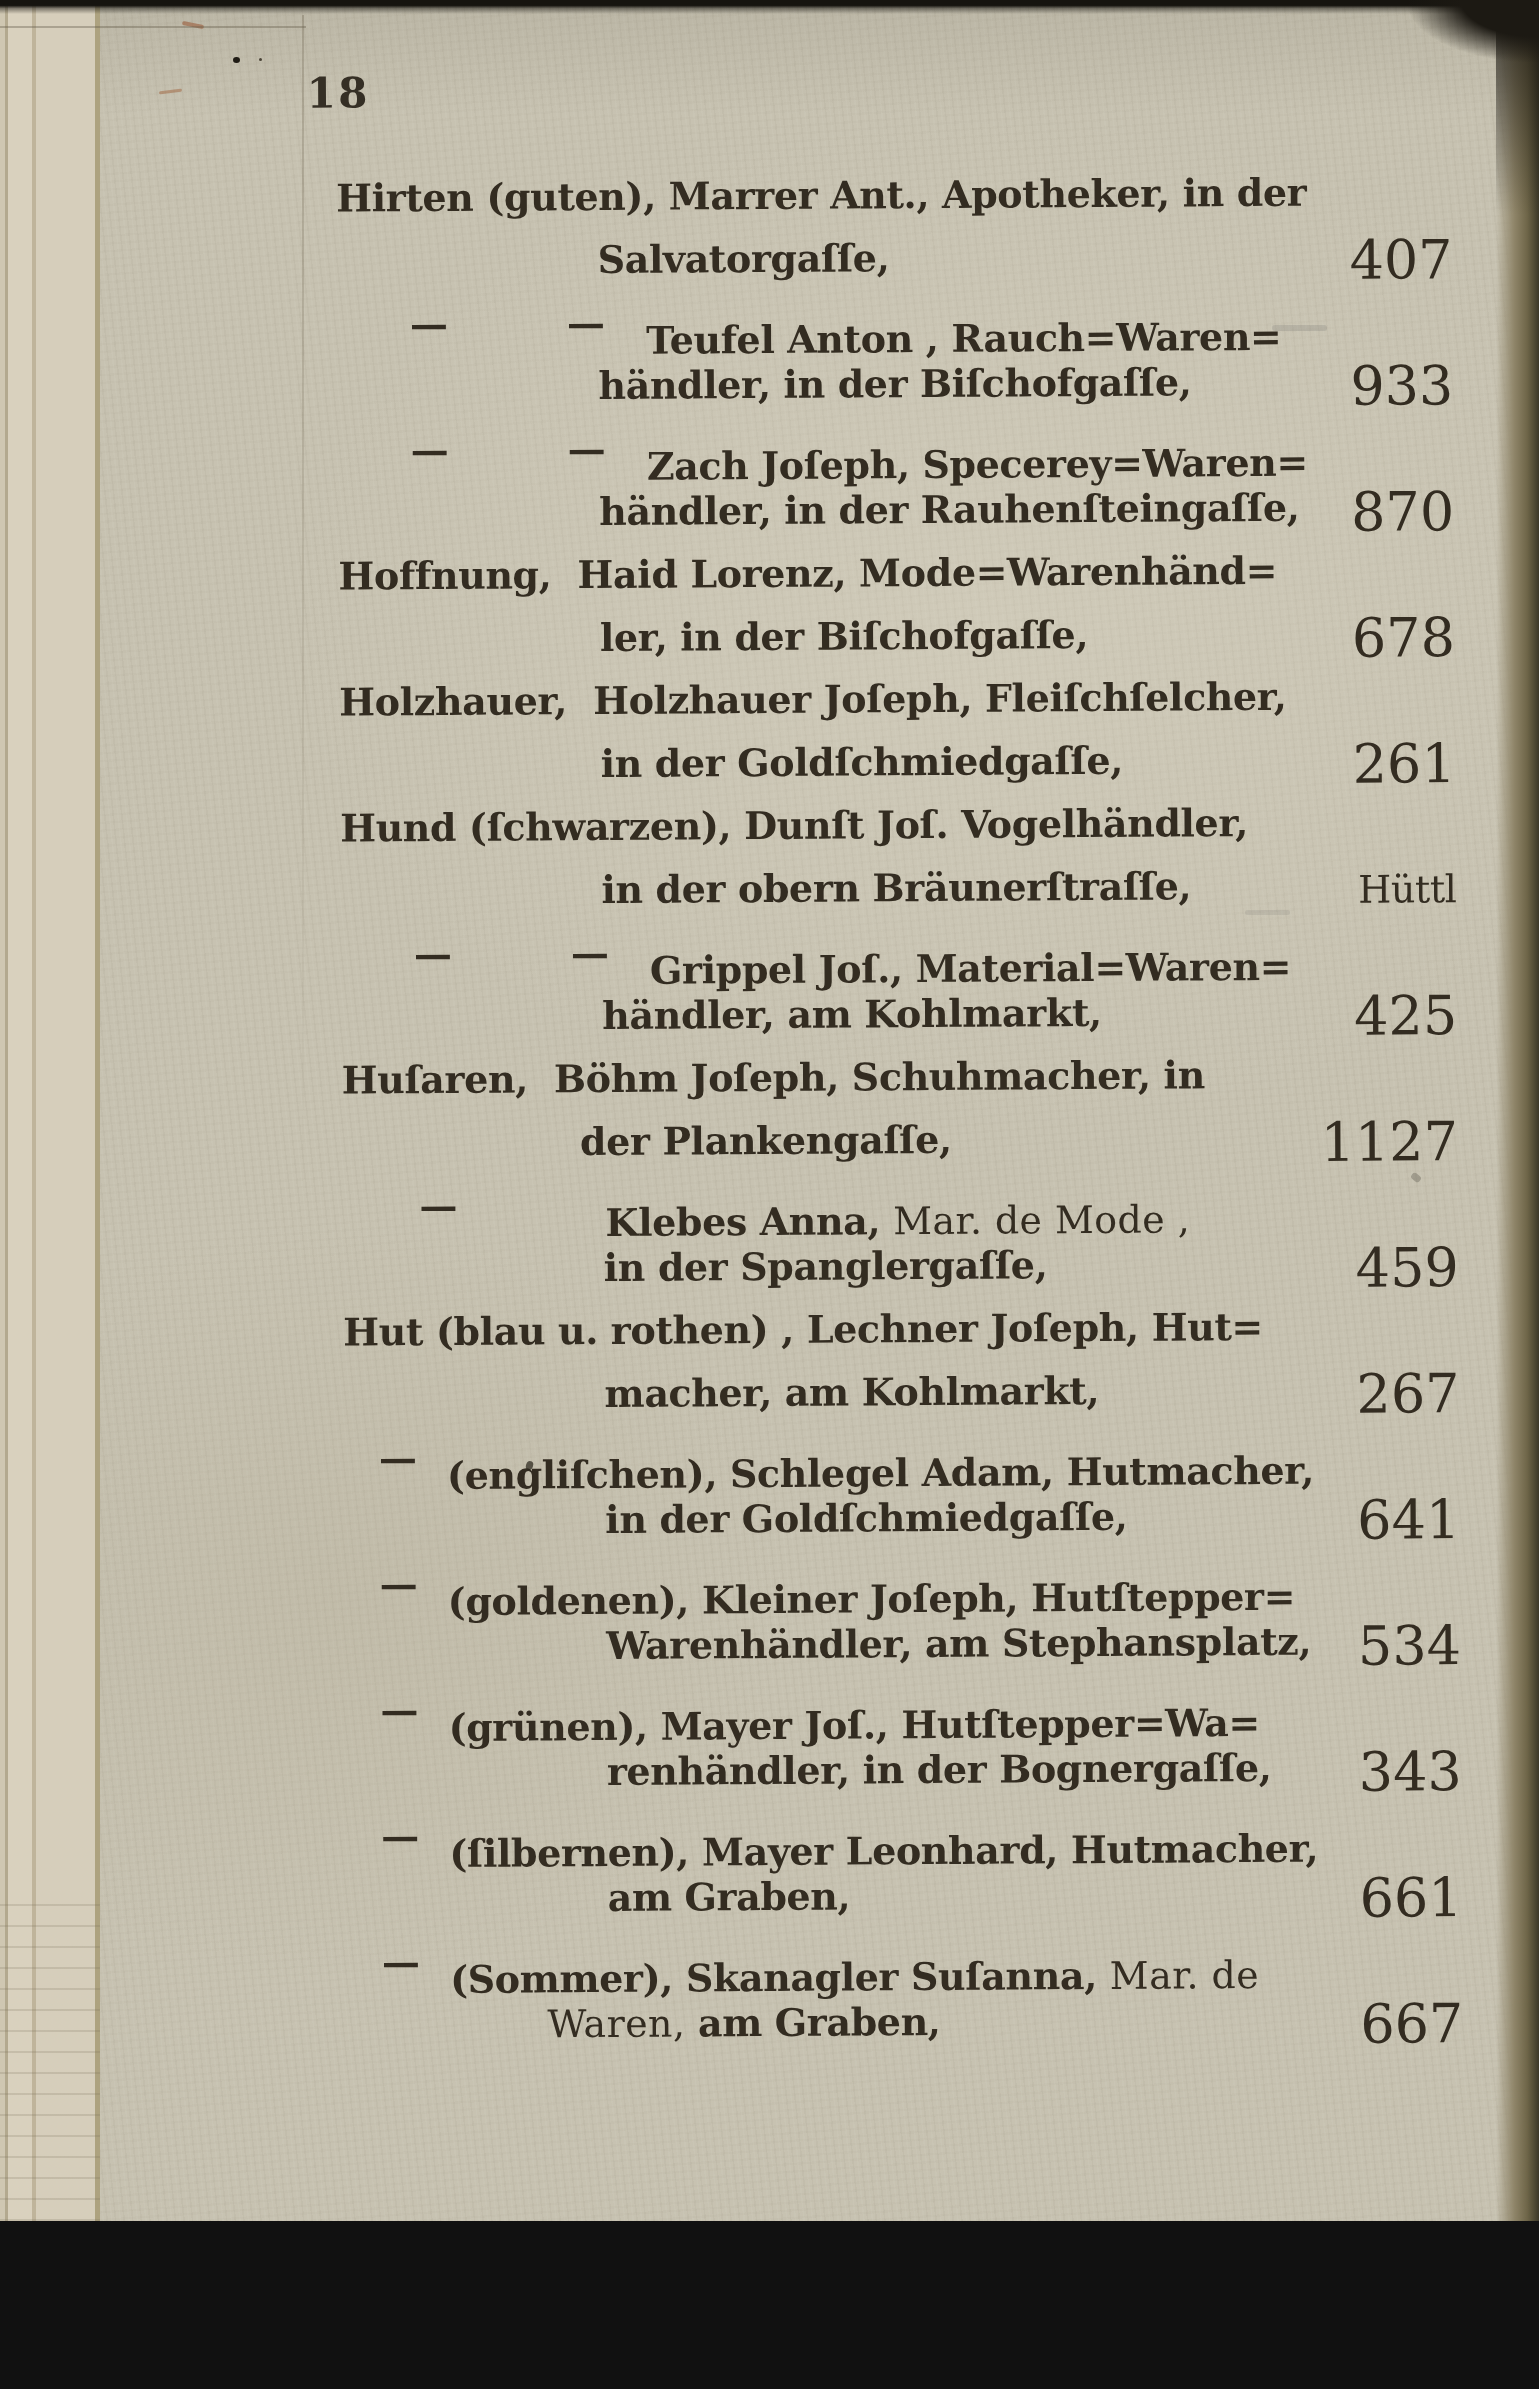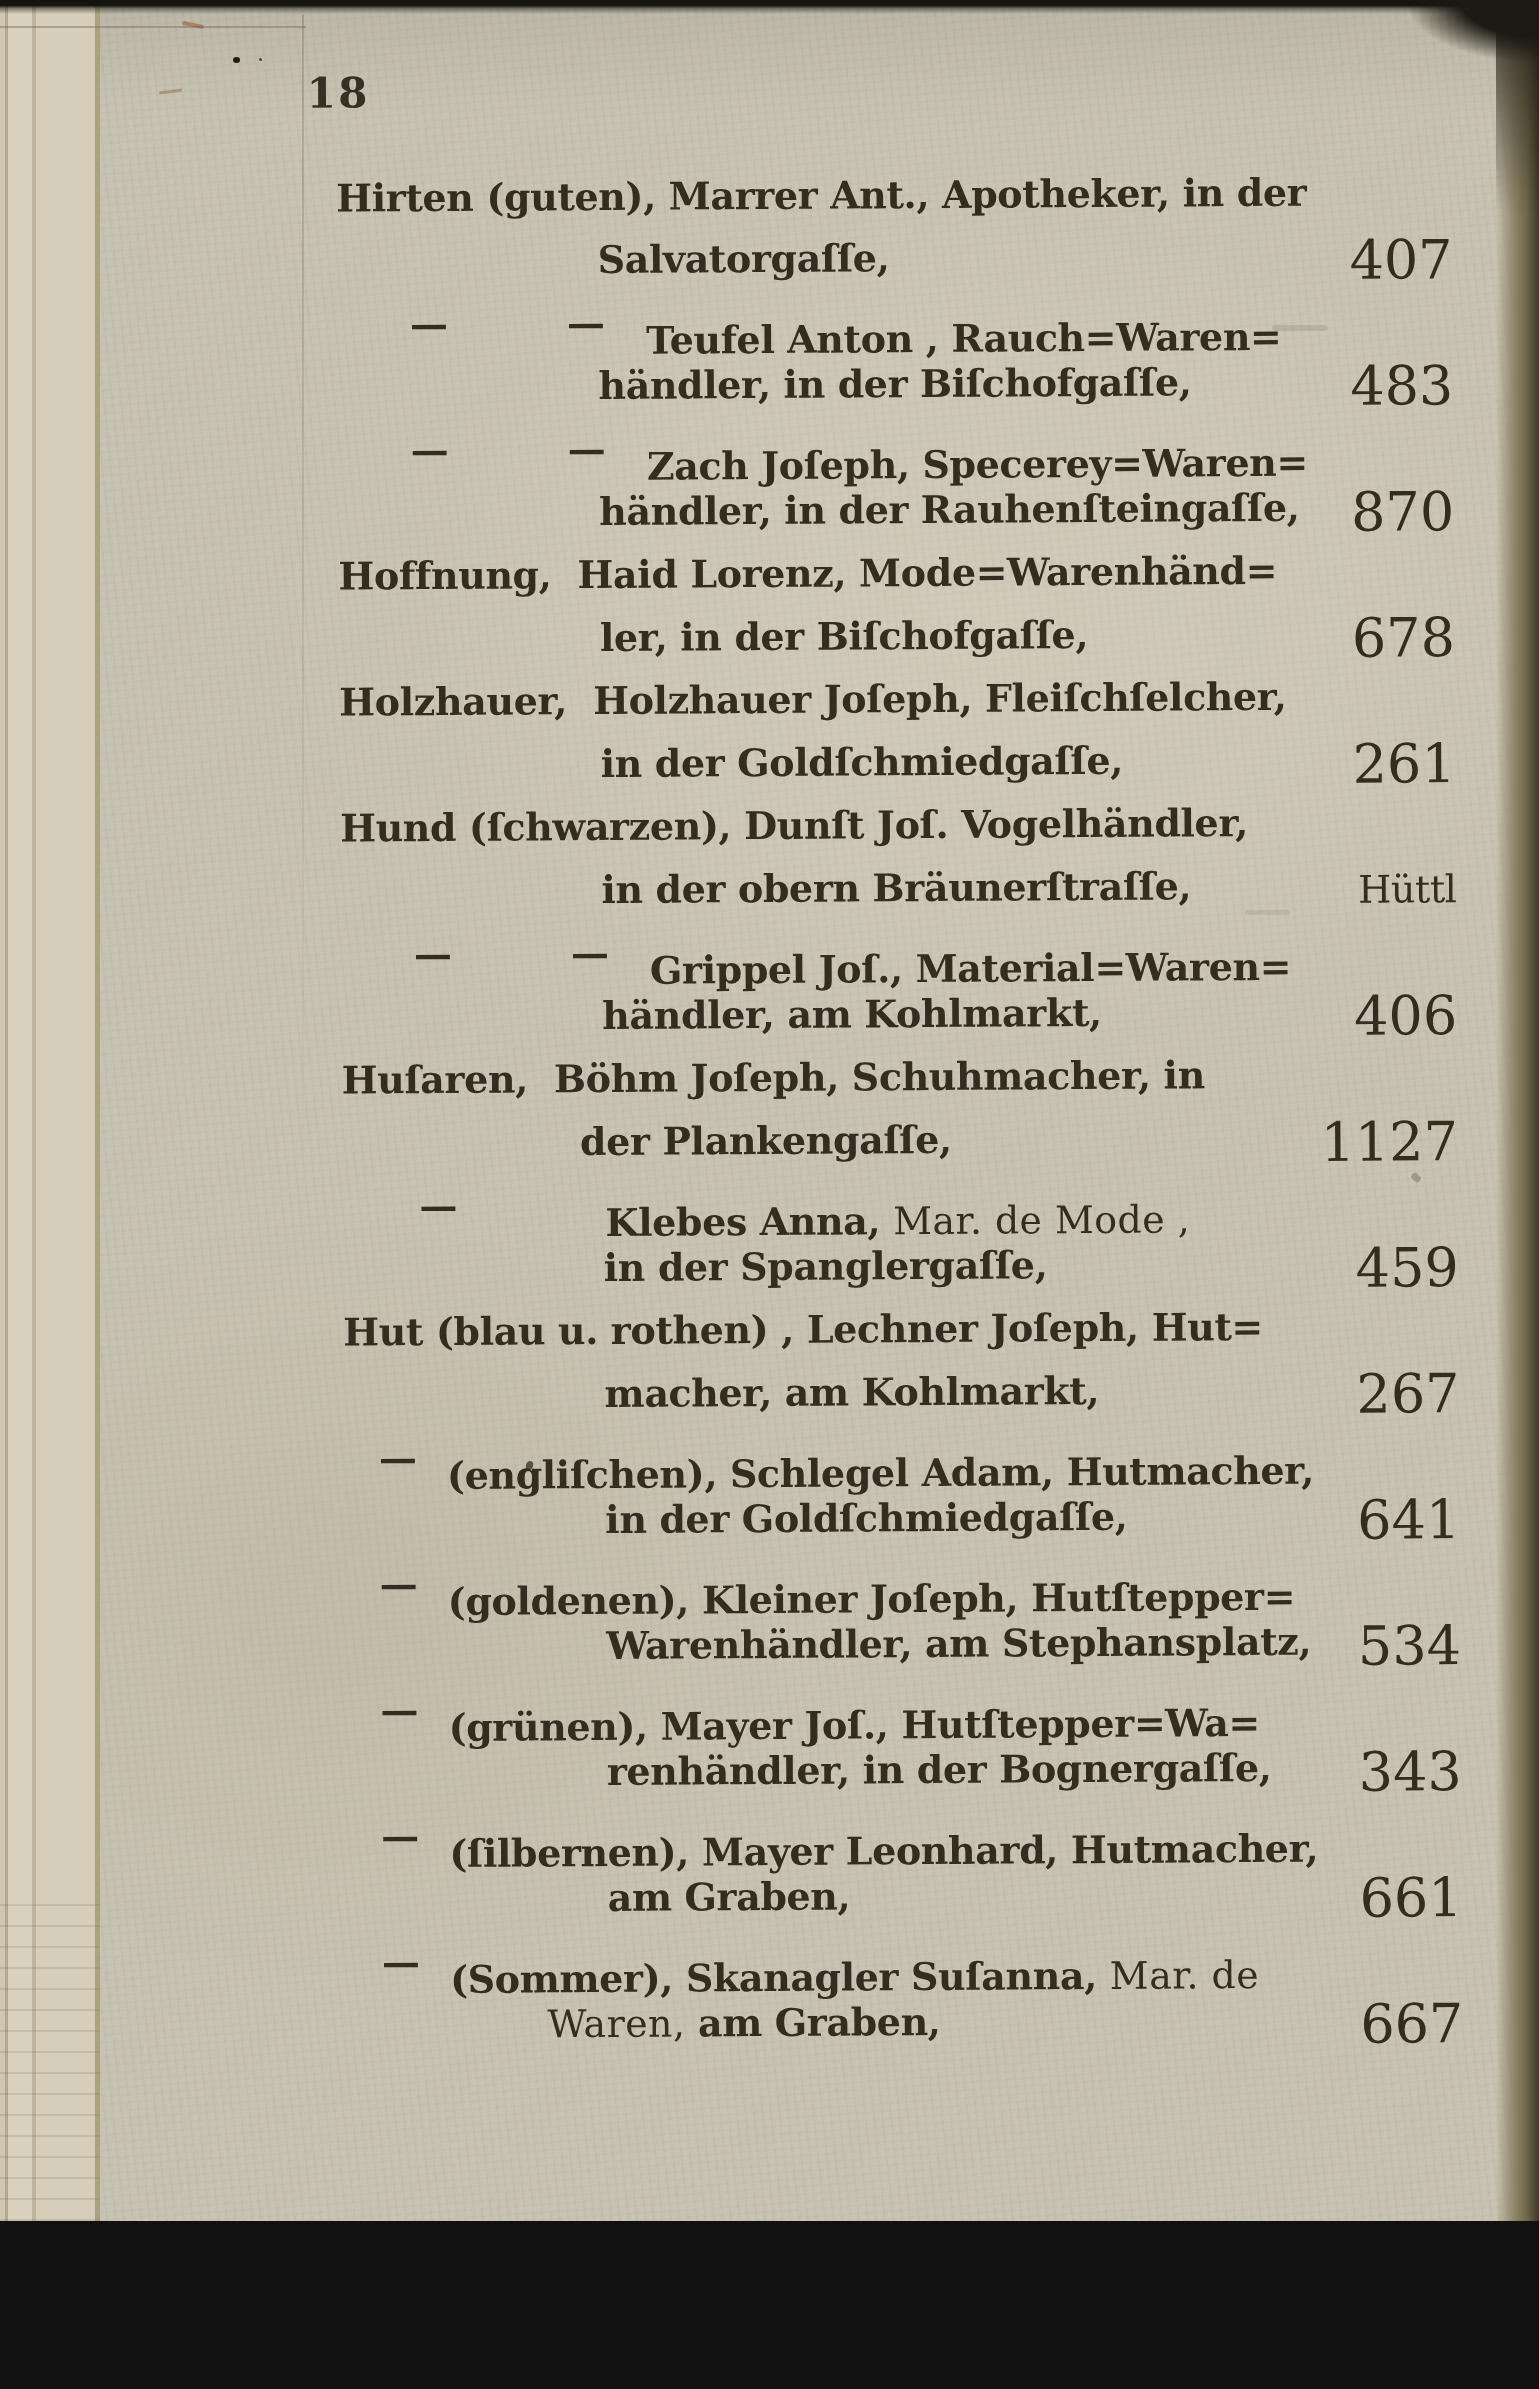--- a/index.html
+++ b/index.html
@@ -96,21 +96,21 @@
             <div class="line line1"><span class="k-f">Hirten (guten), Marrer Ant., Apotheker, in der</span></div>
             <div class="line line2"><span class="k-f">Salvatorgaſſe,</span></div>
           </div>
           <div class="ref">407</div>
         </div>
         <div class="entry">
           <div class="entry-text">
             <div class="line line1"><span class="k-d1">—</span><span class="k-d2">—</span><span class="k-f">Teufel Anton , Rauch=Waren=</span></div>
             <div class="line line2"><span class="k-f">händler, in der Biſchofgaſſe,</span></div>
           </div>
-          <div class="ref">483</div>
+          <div class="ref">933</div>
         </div>
         <div class="entry">
           <div class="entry-text">
             <div class="line line1"><span class="k-d1">—</span><span class="k-d2">—</span><span class="k-f">Zach Joſeph, Specerey=Waren=</span></div>
             <div class="line line2"><span class="k-f">händler, in der Rauhenſteingaſſe,</span></div>
           </div>
           <div class="ref">870</div>
         </div>
         <div class="entry">
           <div class="entry-text">
@@ -131,21 +131,21 @@
             <div class="line line1"><span class="k-f">Hund (ſchwarzen), Dunſt Joſ. Vogelhändler,</span></div>
             <div class="line line2"><span class="k-f">in der obern Bräunerſtraſſe,</span></div>
           </div>
           <div class="ref ref-word">Hüttl</div>
         </div>
         <div class="entry">
           <div class="entry-text">
             <div class="line line1"><span class="k-d1">—</span><span class="k-d2">—</span><span class="k-f">Grippel Joſ., Material=Waren=</span></div>
             <div class="line line2"><span class="k-f">händler, am Kohlmarkt,</span></div>
           </div>
-          <div class="ref">406</div>
+          <div class="ref">425</div>
         </div>
         <div class="entry">
           <div class="entry-text">
             <div class="line line1"><span class="k-hw">Huſaren,</span><span class="k-f">Böhm Joſeph, Schuhmacher, in</span></div>
             <div class="line line2"><span class="k-f">der Plankengaſſe,</span></div>
           </div>
           <div class="ref">1127</div>
         </div>
         <div class="entry">
           <div class="entry-text">

